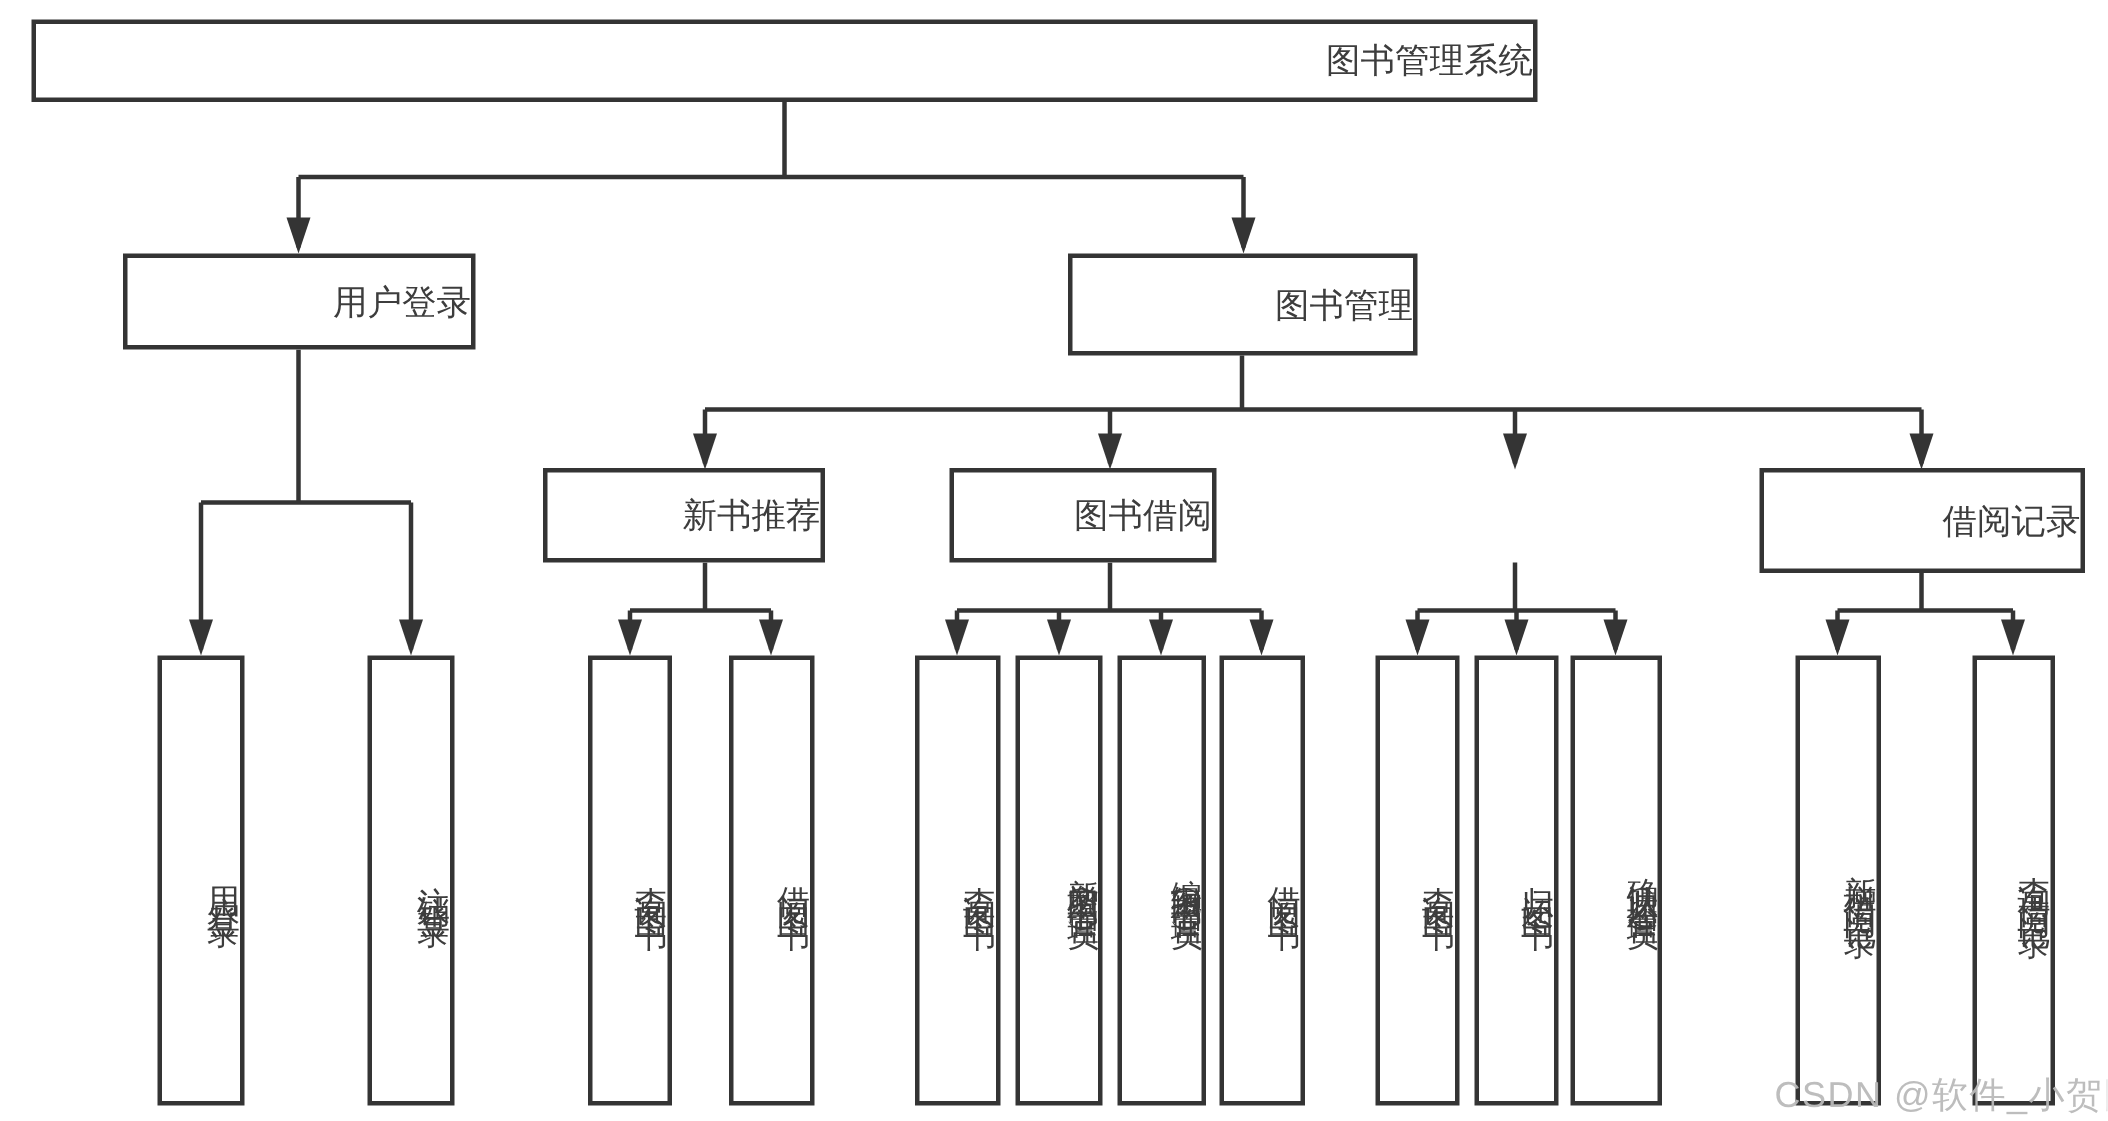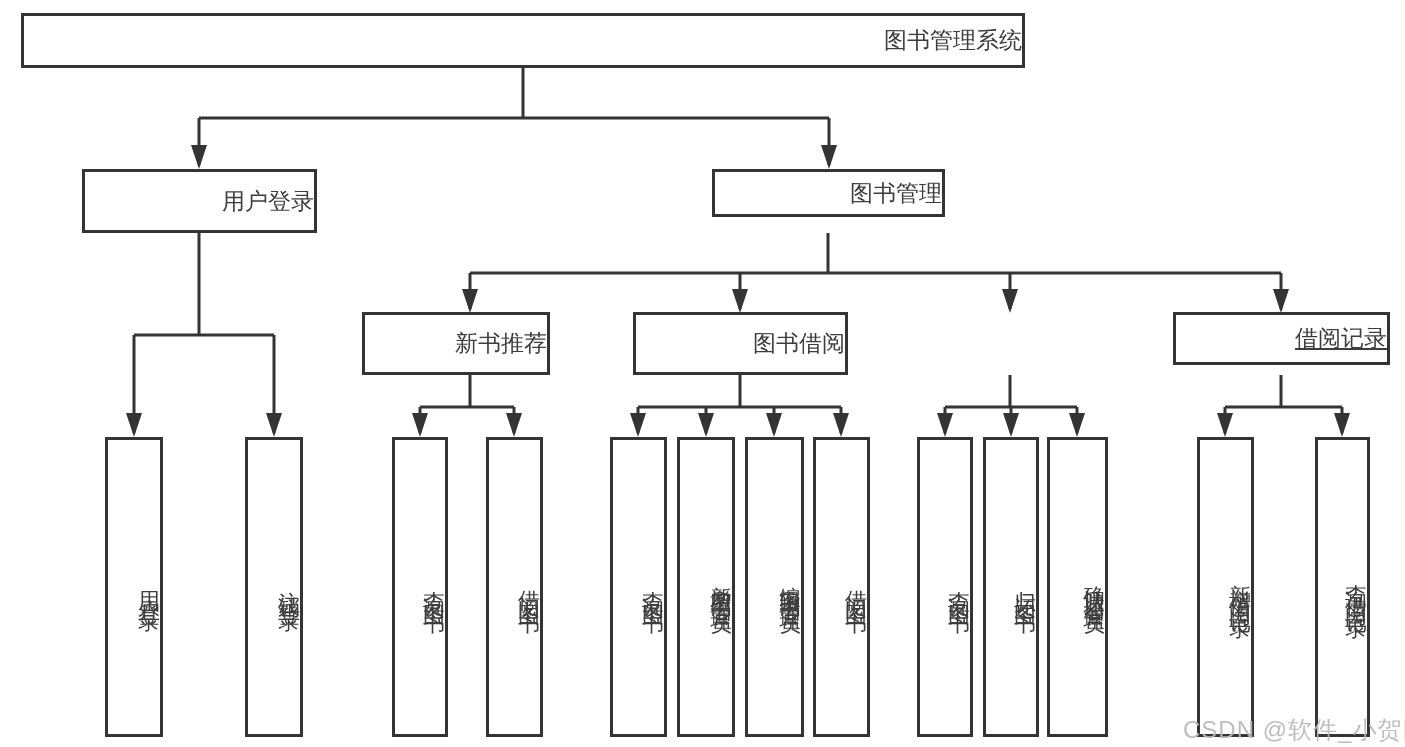--- a/index.html
+++ b/index.html
@@ -89,31 +89,31 @@
     </g>
   </svg>
 
   <div class="node" style="left:21px; top:13px; width:1004px; height:55px;">
     <span>图书管理系统</span>
   </div>
 
   <div class="node" style="left:82px; top:169px; width:235px; height:64px;">
     <span>用户登录</span>
   </div>
-  <div class="node" style="left:712px; top:169px; width:233px; height:48px;">
+  <div class="node" style="left:712px; top:169px; width:233px; height:68px;">
     <span>图书管理</span>
   </div>
 
   <div class="node" style="left:362px; top:312px; width:188px; height:63px;">
     <span>新书推荐</span>
   </div>
-  <div class="node" style="left:633px; top:312px; width:215px; height:63px;">
+  <div class="node" style="left:633px; top:312px; width:178px; height:63px;">
     <span>图书借阅</span>
   </div>
-  <div class="node" style="left:1173px; top:312px; width:217px; height:53px;text-decoration:underline;">
+  <div class="node" style="left:1173px; top:312px; width:217px; height:70px;">
     <span>借阅记录</span>
   </div>
 
   <div class="node leaf" style="left:105px; top:437px; width:58px; height:300px;">
     <span class="vtext">用户登录</span>
   </div>
   <div class="node leaf" style="left:245px; top:437px; width:58px; height:300px;">
     <span class="vtext">注销登录</span>
   </div>
 

